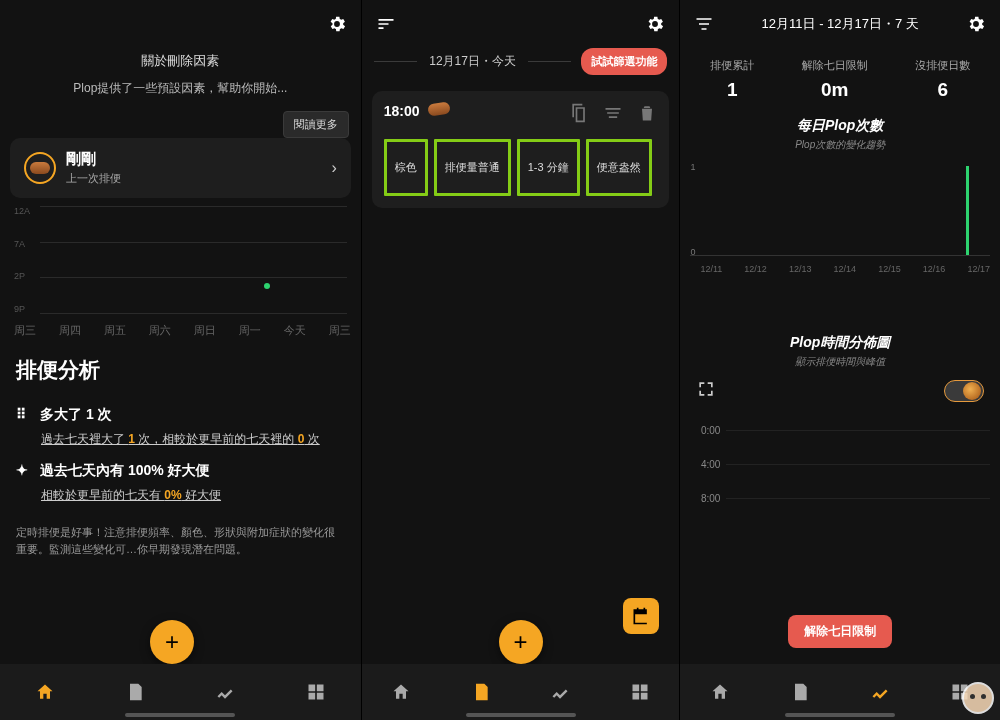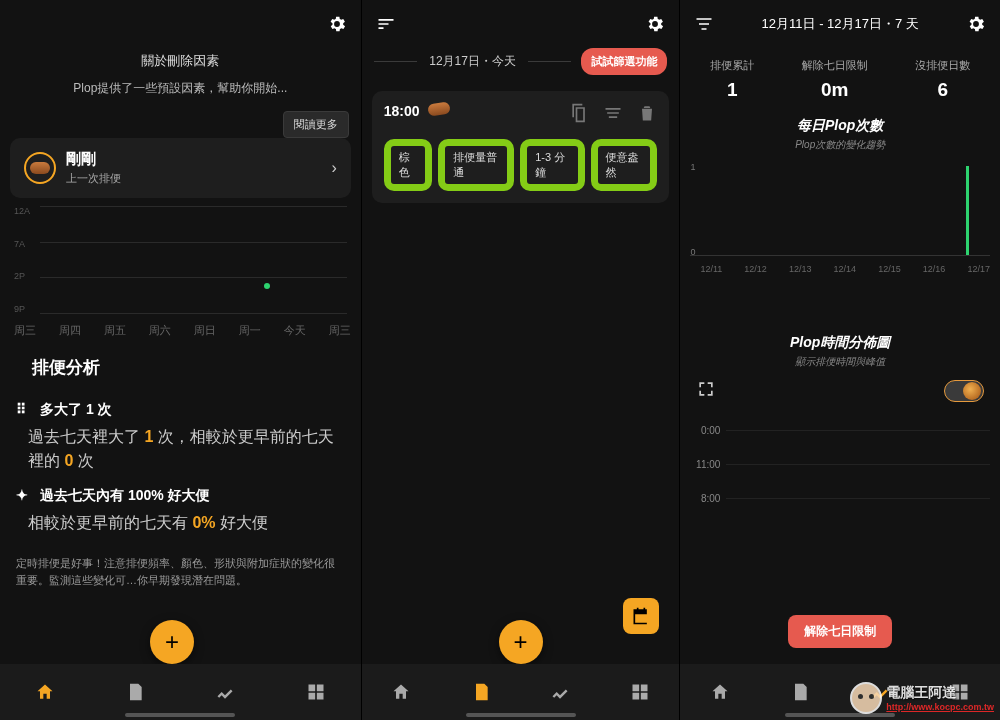--- a/index.html
+++ b/index.html
@@ -27,44 +27,44 @@
 .s1 .card-txt .t2 { color:#aaa; font-size:11px; margin-top:2px; }
 .s1 .chev { margin-left:auto; color:#ccc; }
 .s1 .chart { margin:0 10px; height:132px; position:relative; }
 .s1 .ylabels { position:absolute; left:4px; top:0; height:108px; display:flex; flex-direction:column; justify-content:space-between; }
 .s1 .ylabels span { color:#555; font-size:9px; }
 .s1 .grid { position:absolute; left:30px; right:4px; top:0; height:108px; display:flex; flex-direction:column; justify-content:space-between; }
 .s1 .grid div { border-top:1px solid #2a2a2a; height:0; }
 .s1 .dot { position:absolute; width:6px; height:6px; background:#2dd36f; border-radius:50%; left:254px; top:77px; }
 .s1 .xlabels { position:absolute; bottom:0; left:4px; right:0; display:flex; justify-content:space-between; }
 .s1 .xlabels span { color:#666; font-size:11px; }
-.s1 .section-title { color:#fff; font-size:17px; font-weight:600; padding:18px 32px 8px; }
+.s1 .section-title { color:#fff; font-size:21px; font-weight:600; padding:18px 16px 8px; }
 .s1 .analysis { padding:0 16px; }
 .s1 .an-item { margin:14px 0; }
 .s1 .an-head { display:flex; gap:8px; color:#fff; font-size:14px; font-weight:600; align-items:flex-start; }
 .s1 .an-ic { width:16px; display:inline-block; }
-.s1 .an-body { color:#ccc; font-size:16px; margin:6px 0 0 12px; line-height:1.5; }
+.s1 .an-body { color:#ccc; font-size:12px; margin:6px 0 0 25px; line-height:1.5;text-decoration:underline; }
 .s1 .hl { color:#f5a623; font-weight:600; }
 .s1 .footnote { color:#999; font-size:11px; padding:6px 16px; line-height:1.5; }
 .s1 .fab { position:absolute; left:150px; bottom:56px; width:44px; height:44px; border-radius:50%; background:#f5a623; display:flex; align-items:center; justify-content:center; font-size:24px; color:#000; cursor:pointer; box-shadow:0 3px 10px rgba(0,0,0,.5); }
 
 
 .s2 .tabs-row { display:flex; align-items:center; gap:10px; padding:0 12px 8px; }
 .s2 .date-hdr { flex:1; text-align:center; display:flex; align-items:center; gap:8px; }
 .s2 .date-hdr .line { flex:1; height:1px; background:#3a3a3a; }
 .s2 .date-hdr span { color:#ccc; font-size:12px; padding:0 4px; }
 .s2 .promo { background:#e65a4f; color:#fff; font-size:11px; font-weight:600; padding:6px 10px; border-radius:12px; cursor:pointer; }
 .s2 .entry { margin:8px 10px; background:#1e1e1e; border-radius:10px; padding:12px; }
 .s2 .entry-row1 { display:flex; align-items:flex-start; gap:8px; }
 .s2 .etime { color:#fff; font-size:14px; font-weight:600; }
 .s2 .epoop { width:22px; height:12px; background:linear-gradient(#c97a3d,#8a4a1f); border-radius:8px; transform:rotate(-8deg); }
 .s2 .eico { margin-left:auto; display:flex; gap:14px; color:#777; }
 .s2 .eico span { cursor:pointer; }
 .s2 .chips { display:flex; gap:6px; margin-top:12px; }
-.s2 .chip { border:7px solid #84cc16; color:#ddd; font-size:11px; padding:4px 8px; border-radius:10px; }
+.s2 .chip { border:3px solid #84cc16; color:#ddd; font-size:11px; padding:18px 8px; border-radius:1px; }
 .s2 .cal-btn { position:absolute; right:20px; bottom:86px; width:36px; height:36px; background:#f5a623; border-radius:8px; display:flex; align-items:center; justify-content:center; cursor:pointer; }
 .s2 .fab { position:absolute; left:50%; transform:translateX(-50%); bottom:56px; width:44px; height:44px; border-radius:50%; background:#f5a623; display:flex; align-items:center; justify-content:center; font-size:24px; color:#000; cursor:pointer; box-shadow:0 3px 10px rgba(0,0,0,.5); }
 
 
 .s3 .hdr { justify-content:space-between; }
 .s3 .range { color:#fff; font-size:13px; font-weight:500; }
 .s3 .stats { display:flex; justify-content:space-around; padding:10px 6px 16px; }
 .s3 .stat { text-align:center; }
 .s3 .stat .lbl { color:#aaa; font-size:11px; margin-bottom:6px; }
 .s3 .stat .val { color:#fff; font-size:19px; font-weight:600; }
@@ -336,21 +336,21 @@
       <span class="toggle">
             <span class="knob"></span>
           </span>
     </div>
     <div class="timechart">
       <div class="tline">
             <span class="tlabel">0:00</span>
             <div class="tbar"></div>
           </div>
       <div class="tline">
-            <span class="tlabel">11:00</span>
+            <span class="tlabel">4:00</span>
             <div class="tbar"></div>
           </div>
       <div class="tline">
             <span class="tlabel">8:00</span>
             <div class="tbar"></div>
           </div>
     </div>
   </div>
   <span class="unlock">解除七日限制</span>
   <div class="nav">
@@ -375,17 +375,13 @@
           </svg>
         </span>
   </div>
   <div class="home-ind"></div>
 </div>
 
 </div>
 
 <div class="wm">
   <div class="face"></div>
-  <div class="txt">
-    <div class="txt1">電腦王阿達</div>
-    <div class="txt2">http://www.kocpc.com.tw</div>
-  </div>
 </div>
 
 </body></html>

